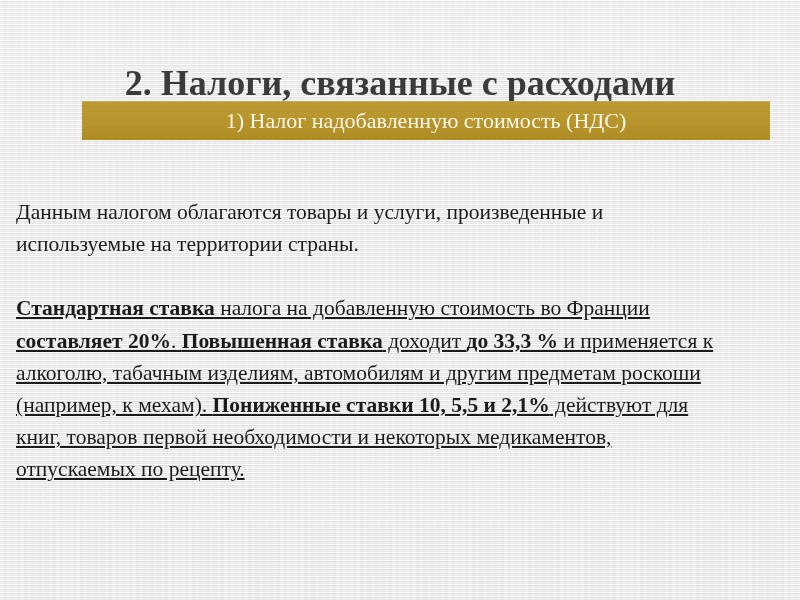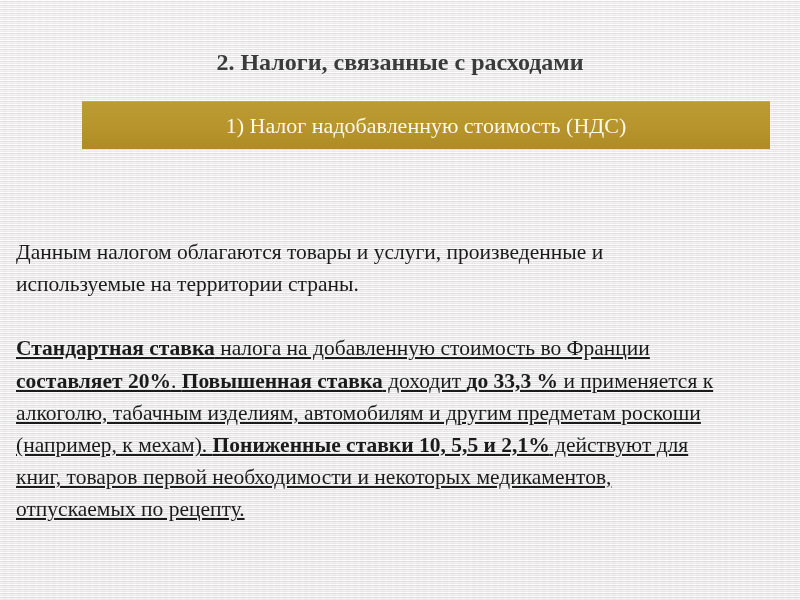--- a/index.html
+++ b/index.html
@@ -42,38 +42,38 @@
         rgba(226,224,224,0.22) 7px
       ),
       linear-gradient(180deg, #f2f0f0 0%, #eceaea 45%, #e9e7e7 100%);
     overflow: hidden;
   }
 
   
   .slide-title {
     position: absolute;
     left: 0;
-    top: 33px;
+    top: 39px;
     width: 800px;
     text-align: center;
-    font-size: 24px;
+    font-size: 36px;
     font-weight: bold;
     color: #3b3b3b;
     letter-spacing: 0px;
     line-height: 1.15;
     white-space: nowrap;
   }
 
   
   .gold-banner {
     position: absolute;
     left: 82px;
     top: 101px;
     width: 688px;
-    height: 48px;
+    height: 39px;
     background: linear-gradient(180deg, #bc9b34 0%, #b7952c 55%, #ae8c24 100%);
     border-top: 1px solid #c7a747;
     box-sizing: border-box;
     display: flex;
     align-items: center;
     justify-content: center;
   }
   .gold-banner-text {
     font-size: 22px;
     color: #fdf8ec;
@@ -96,21 +96,20 @@
   }
   .para + .para {
     margin-top: 32px;
     text-decoration: underline;
   }
   .para-main {
     width: 700px;
   }
   .para-intro {
     width: 620px;
-    margin-top: 40px;
   }
   b, .b {
     font-weight: bold;
   }
 </style>
 </head>
 <body>
 
 <div class="slide">
 

